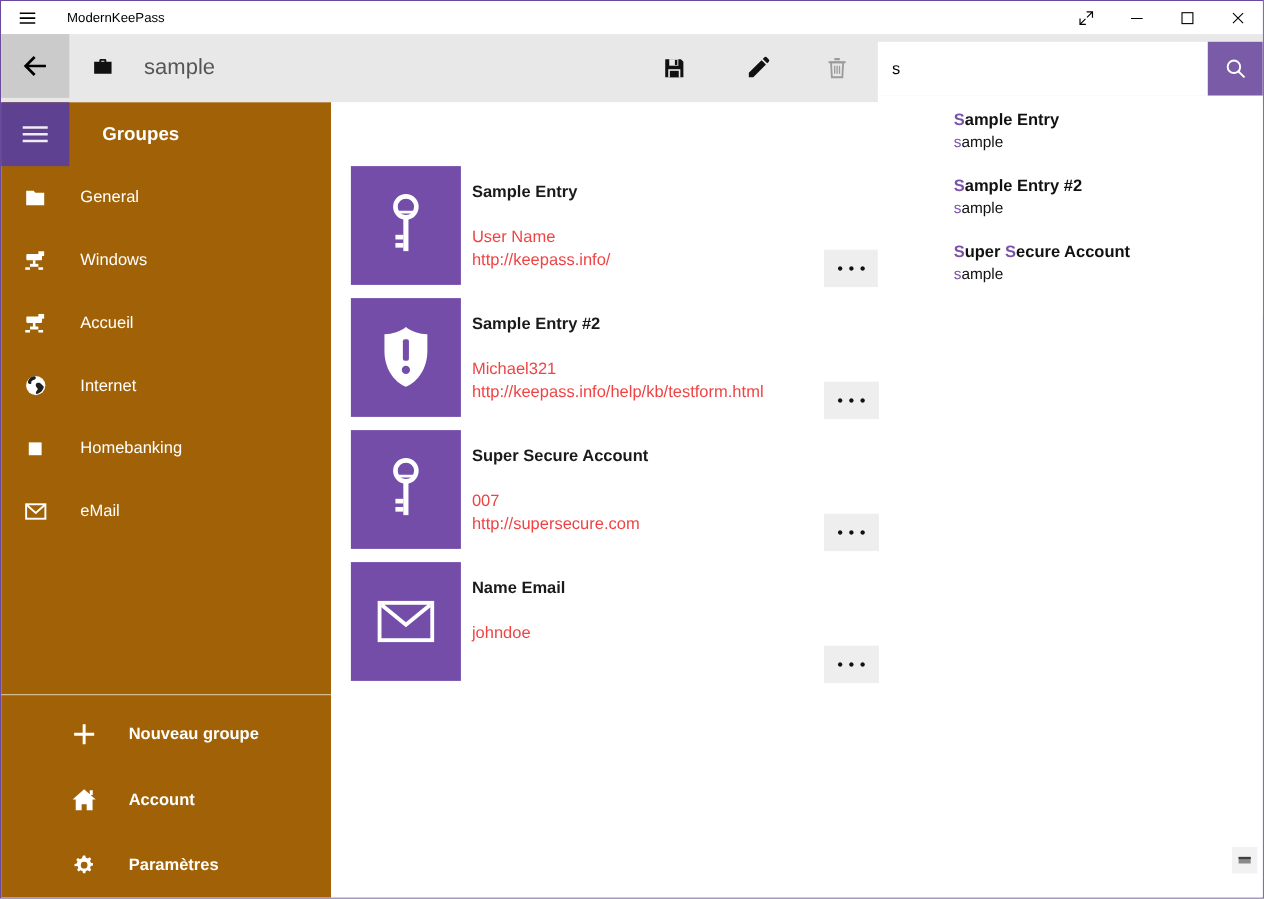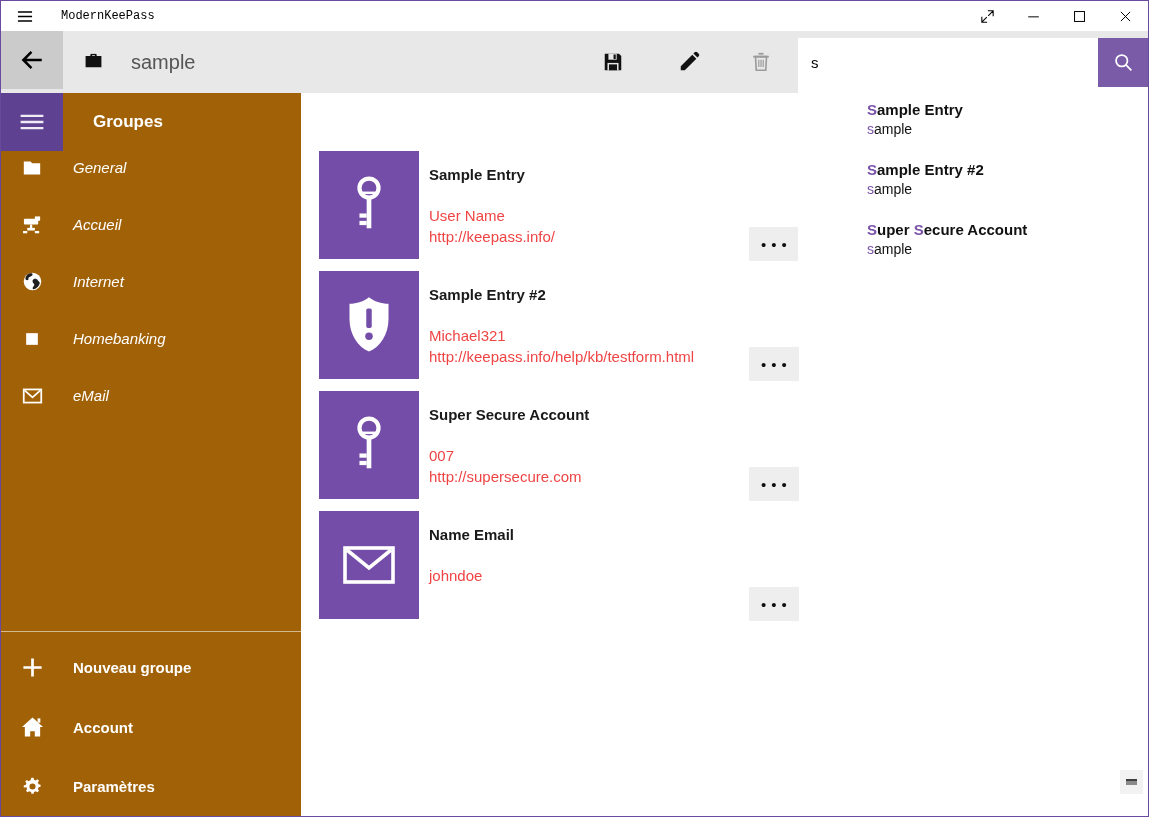--- a/index.html
+++ b/index.html
@@ -1,19 +1,19 @@
 <!DOCTYPE html>
 <html><head>
 <meta charset="utf-8">
 <style>
   html,body{margin:0;padding:0;background:#d0d0d0;font-family:"Liberation Sans",sans-serif;}
   .window{position:relative;width:1149px;height:817px;box-sizing:border-box;border:1px solid #6a4a9e;
           background:#fff;overflow:hidden;-webkit-font-smoothing:antialiased;}
   
-  .titlebar{position:absolute;left:0;top:0;right:0;height:30px;background:#fff;display:flex;align-items:center;font-family:Liberation Mono, monospace;}
+  .titlebar{position:absolute;left:0;top:0;right:0;height:30px;background:#fff;display:flex;align-items:center;}
   .tb-menu{width:48px;height:100%;display:flex;align-items:center;justify-content:center;background:none;border:none;cursor:pointer;}
   .tb-title{font-size:12px;color:#000;margin-left:12px;}
   .caption{margin-left:auto;display:flex;height:100%;}
   .cap-btn{width:46px;height:100%;display:flex;align-items:center;justify-content:center;background:none;border:none;cursor:pointer;color:#000;}
   
   .commandbar{position:absolute;left:0;top:30px;right:0;height:62px;background:#e8e8e8;}
   .back-btn{position:absolute;left:0;top:0;width:62px;height:58px;background:#cbcbcb;border:none;cursor:pointer;
             display:flex;align-items:center;justify-content:center;color:#000;}
   .db-icon{position:absolute;left:83px;top:50%;transform:translateY(-50%);color:#111;display:flex;}
   .db-title{position:absolute;left:130px;top:50%;transform:translateY(-50%);font-size:20px;color:#555;}
@@ -24,27 +24,27 @@
   .search-input{width:100%;height:100%;box-sizing:border-box;border:none;outline:none;background:transparent;
                 padding:0 0 0 13px;font-size:15px;color:#000;font-family:inherit;}
   .search-btn{position:absolute;left:1097px;top:7px;width:50px;height:49px;background:#7a5ba8;border:none;cursor:pointer;
               display:flex;align-items:center;justify-content:center;color:#fff;}
   
   .sidebar{position:absolute;left:0;top:92px;width:300px;bottom:0;background:#a16207;color:#fff;}
   .nav-burger{position:absolute;left:0;top:0;width:62px;height:58px;background:#5e4191;border:none;cursor:pointer;
               display:flex;align-items:center;justify-content:center;color:#efecf5;}
   .side-heading{position:absolute;left:92px;top:0;height:58px;display:flex;align-items:center;
                 font-size:17px;font-weight:bold;color:#fff;}
-  .group-list{position:absolute;left:0;right:0;top:46px;font-style:italic;}
+  .group-list{position:absolute;left:0;right:0;top:58px;}
   .side-item{height:57px;display:flex;align-items:center;cursor:pointer;}
   .side-item .ic{width:62px;display:flex;align-items:center;justify-content:center;color:#fff;}
   .side-item .lbl{font-size:15px;color:#fff;margin-left:10px;}
   .side-divider{position:absolute;left:0;right:0;top:538px;border-top:1px solid rgba(255,255,255,.55);}
   .footer-list{position:absolute;left:0;right:0;top:545px;}
-  .footer-list .side-item{height:59.5px;}
+  .footer-list .side-item{height:59.5px;padding-left:44px;}
   .footer-list .lbl{font-weight:bold;}
   
   .content{position:absolute;left:300px;top:92px;right:0;bottom:0;background:#fff;}
   .entries{position:absolute;left:18px;top:58px;width:480px;}
   .entry-row{position:relative;height:120px;cursor:pointer;}
   .tile{position:absolute;left:0;top:0;width:100px;height:108px;background:#744da9;
         display:flex;align-items:center;justify-content:center;color:#fff;}
   .entry-title{position:absolute;left:110px;top:15px;font-size:15px;font-weight:bold;color:#1a1a1a;white-space:nowrap;}
   .entry-details{position:absolute;left:110px;top:54px;font-size:15px;line-height:21px;color:#ef4444;white-space:nowrap;}
   .more-btn{position:absolute;right:0;top:76px;width:50px;height:34px;background:#eee;border:none;cursor:pointer;
@@ -187,20 +187,33 @@
           <span class="ic">
             <svg width="21" height="20" viewBox="0 0 22 21" fill="currentColor">
               <rect x="13.5" y="1.5" width="5.5" height="4.5"></rect>
               <rect x="2" y="4" width="15" height="6" rx="1"></rect>
               <rect x="8.3" y="10" width="2.4" height="4.5"></rect>
               <rect x="5.5" y="13.5" width="8" height="2.8"></rect>
               <rect x="1" y="16.8" width="4.5" height="2.4"></rect>
               <rect x="13.5" y="16.8" width="4.5" height="2.4"></rect>
             </svg>
           </span>
+          <span class="lbl">Windows</span>
+        </div>
+        <div class="side-item">
+          <span class="ic">
+            <svg width="21" height="20" viewBox="0 0 22 21" fill="currentColor">
+              <rect x="13.5" y="1.5" width="5.5" height="4.5"></rect>
+              <rect x="2" y="4" width="15" height="6" rx="1"></rect>
+              <rect x="8.3" y="10" width="2.4" height="4.5"></rect>
+              <rect x="5.5" y="13.5" width="8" height="2.8"></rect>
+              <rect x="1" y="16.8" width="4.5" height="2.4"></rect>
+              <rect x="13.5" y="16.8" width="4.5" height="2.4"></rect>
+            </svg>
+          </span>
           <span class="lbl">Accueil</span>
         </div>
         <div class="side-item">
           <span class="ic">
             <svg width="21" height="21" viewBox="0 0 24 24">
               <circle cx="12" cy="12" r="10" fill="currentColor"></circle>
               <path fill="#1f1f1f" d="M11.5 2.6c1.4 1.6.3 2.9-1.2 3.4S7 7.4 7.4 8.8 6 11 4.4 10C3 7.6 5.2 4.1 7.8 3c1.3-.6 2.8-.7 3.7-.4z"></path>
               <path fill="#1f1f1f" d="M13.2 9.4c2-.9 3.8-.3 4.8 1.2s2 1.6 2.4 3c-1 3.9-4 6.8-7.8 7.3-1-1.5-.1-2.9.9-3.9s.6-2-.4-3-1.9-3.1.1-4.6z"></path>
             </svg>
           </span>

